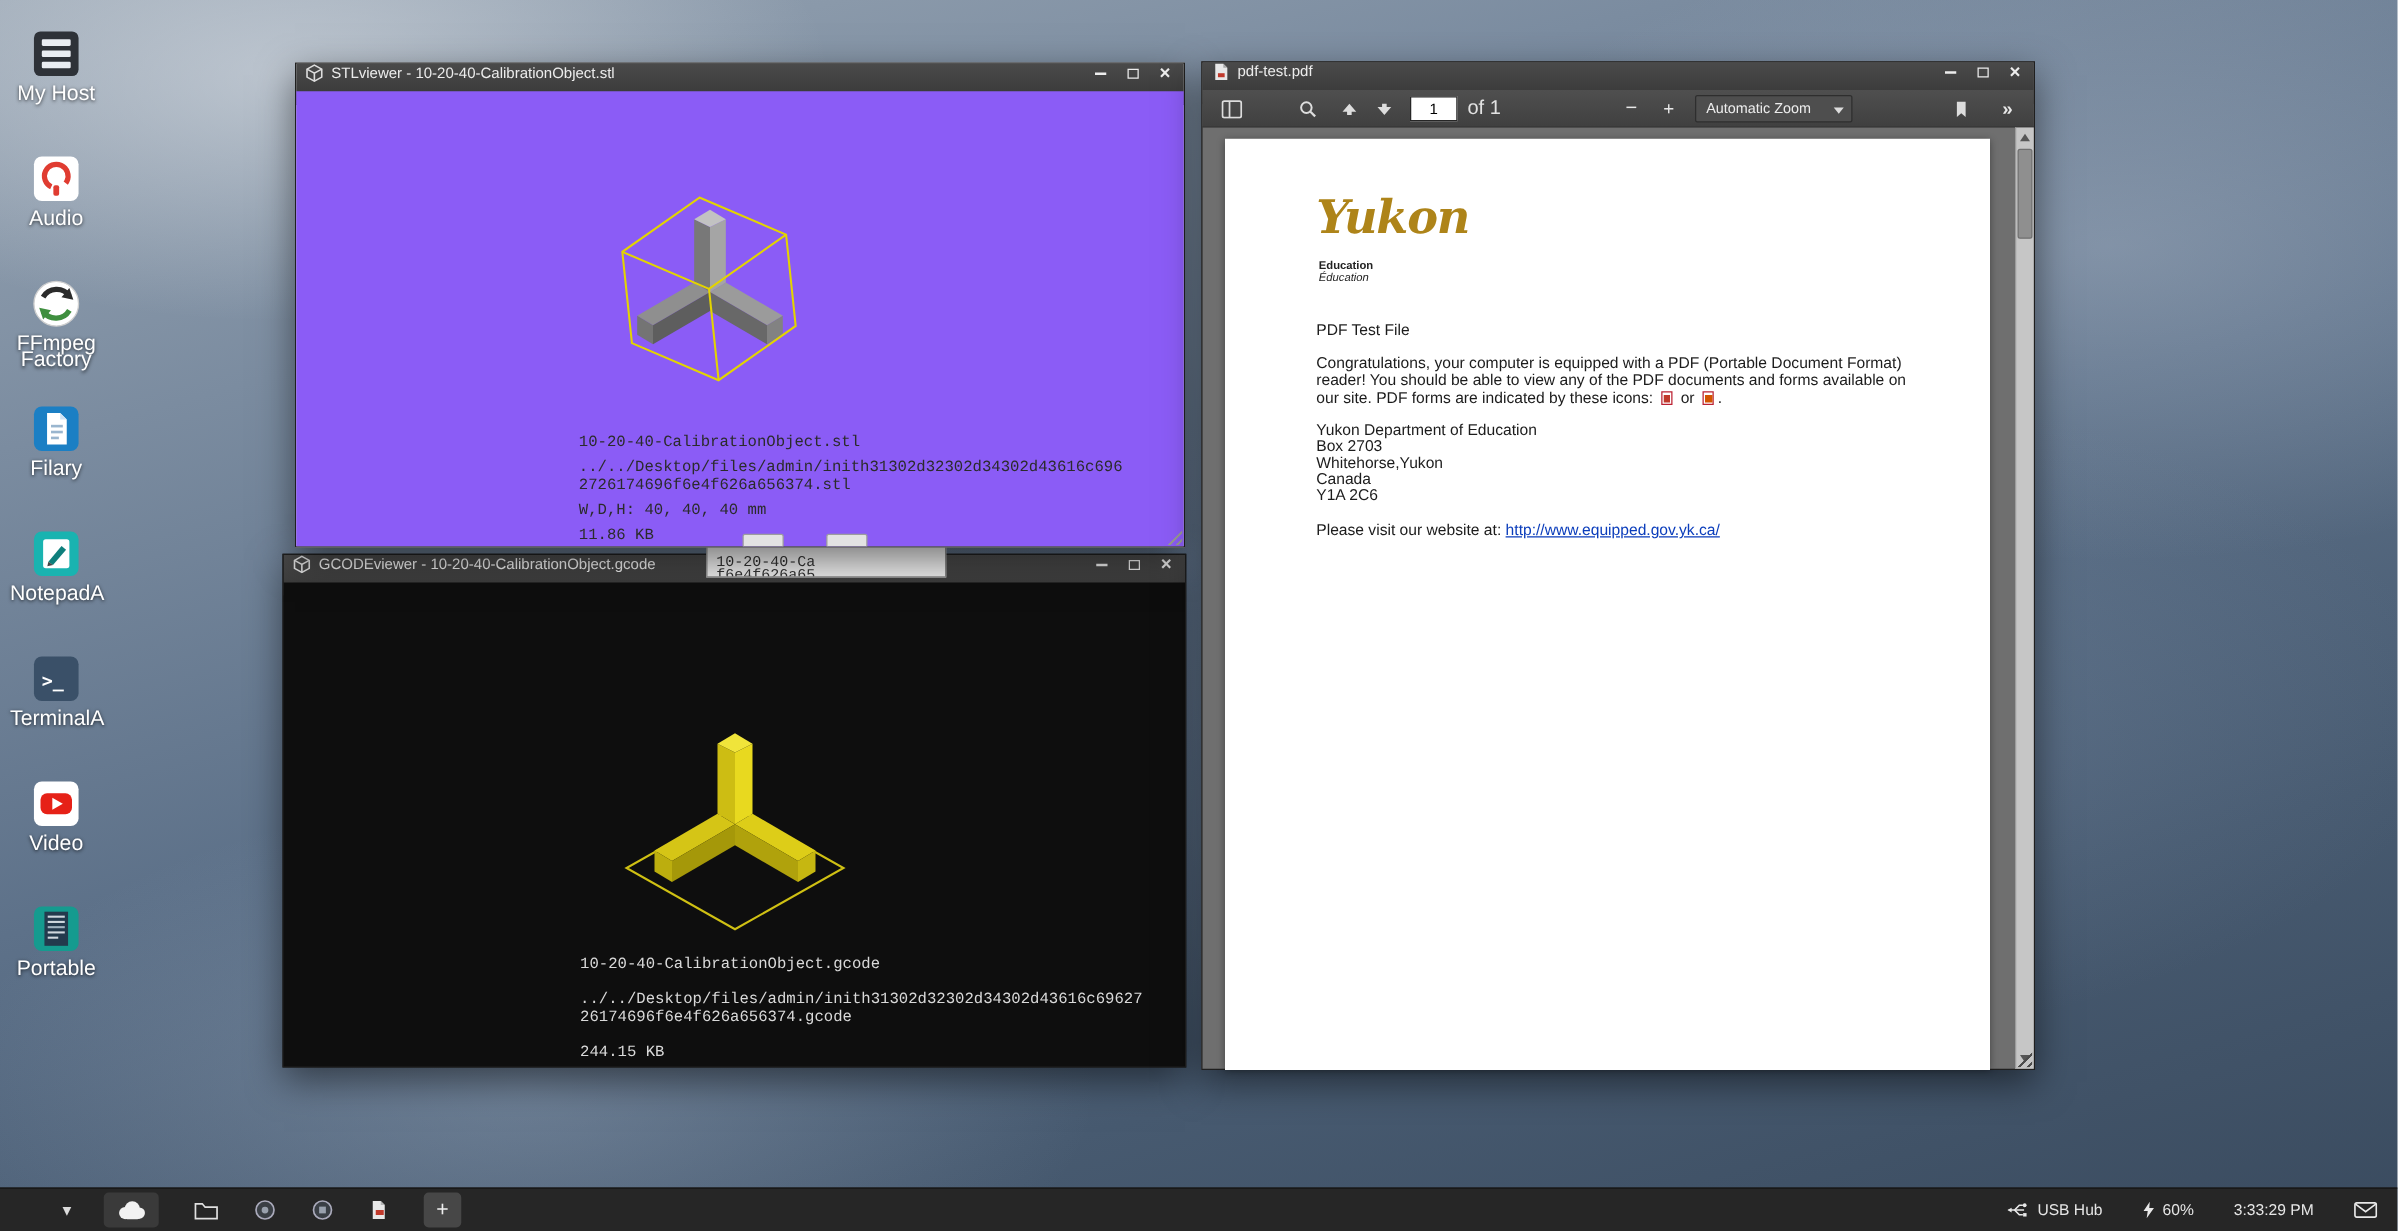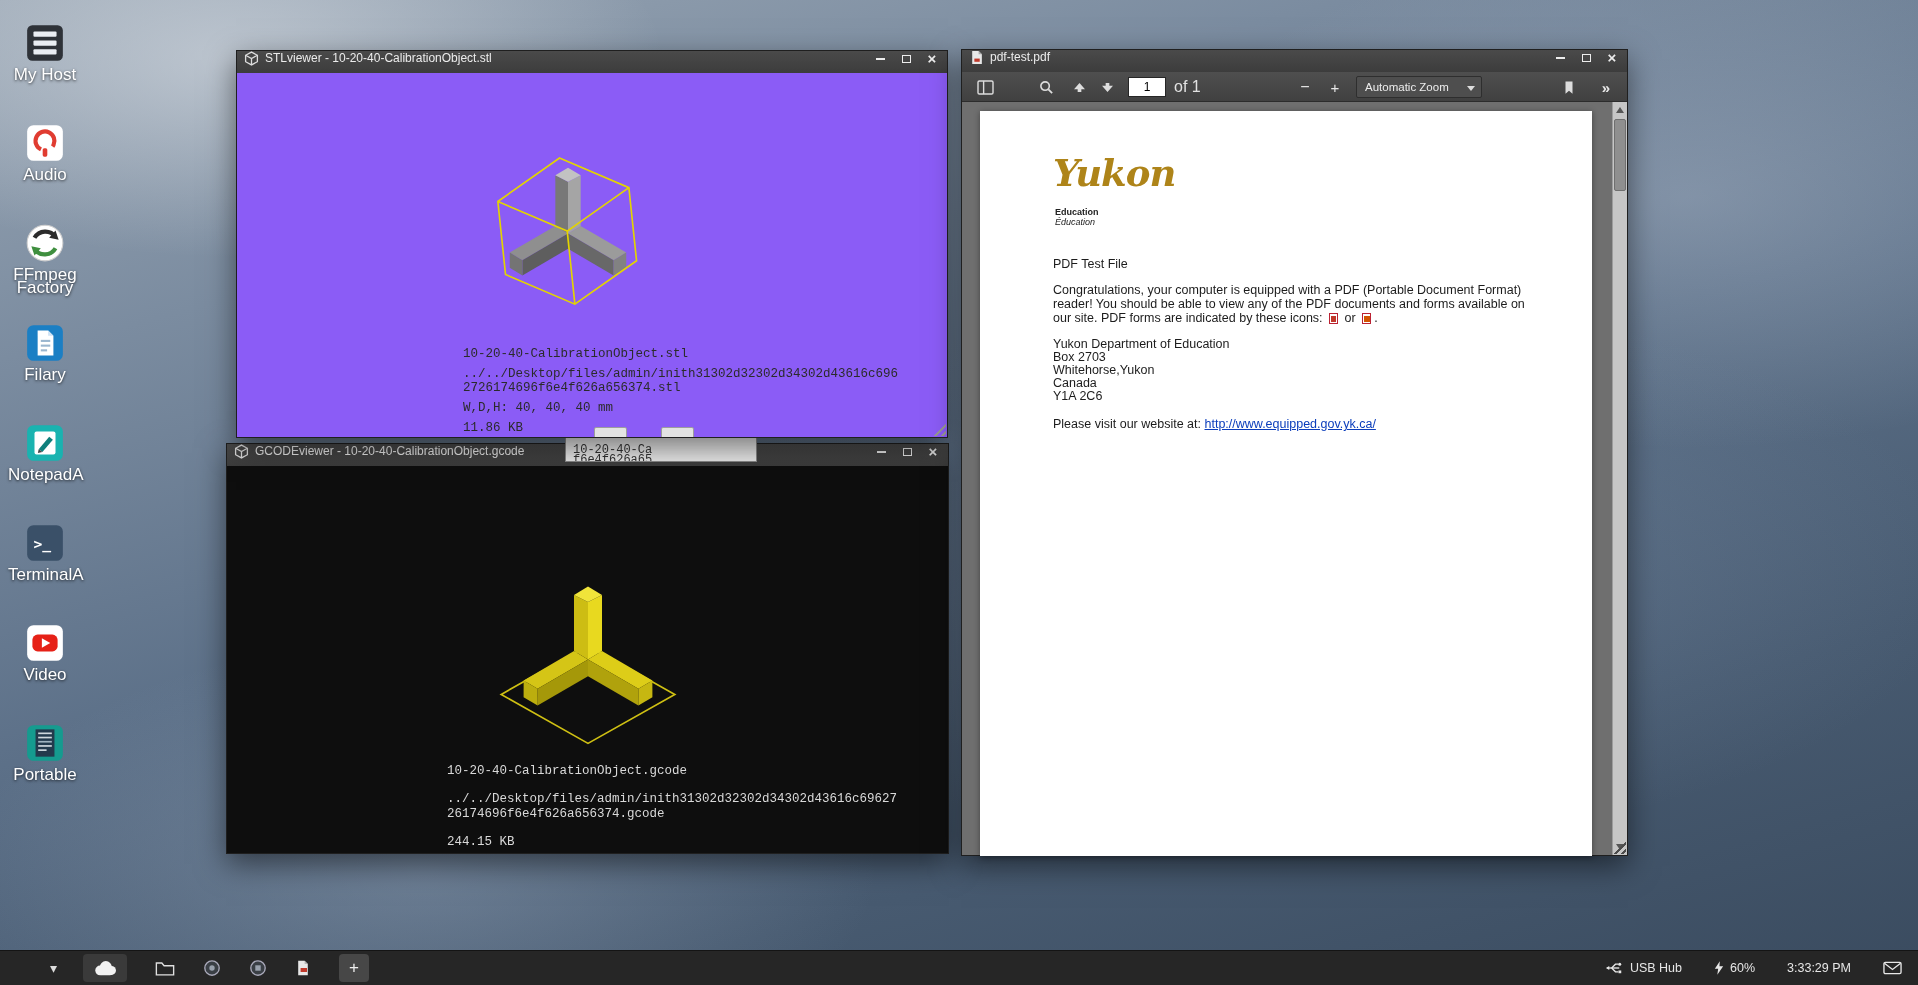--- a/index.html
+++ b/index.html
@@ -49,21 +49,21 @@
 
   
   #fragment { position:absolute; left:565px; top:421px; width:192px; height:41px; z-index:3;
               background:#ececec; border:1px solid #8a8a8a; overflow:hidden; }
   #fragment .viewer-text { left:7px; font-size:12px; color:#333; }
 
   
   #gcode-window { left:226px; top:443px; width:723px; height:411px; z-index:2; background:#101010; }
   #gcode-content { position:absolute; left:0; top:22px; right:0; bottom:0; background:#0e0e0e; overflow:hidden; }
   #gcode-object { position:absolute; left:256px; top:80px; }
-  #gcode-content .viewer-text { left:220px; color:#d9d9d9; }
+  #gcode-content .viewer-text { left:237px; color:#d9d9d9; }
 
   
   #pdf-window { left:961px; top:49px; width:667px; height:807px; z-index:4; background:#6f6f6f; }
   #pdf-toolbar { position:absolute; left:0; top:22px; right:0; height:30px;
                  background:linear-gradient(#4f4f4f,#404040); border-bottom:1px solid #2c2c2c; }
   .pt-item { position:absolute; top:0; height:30px; display:flex; align-items:center; justify-content:center;
              cursor:pointer; }
   #pt-sidebar { left:8px; width:30px; }
   #pt-search { left:70px; width:28px; }
   #pt-up { left:104px; width:26px; }

